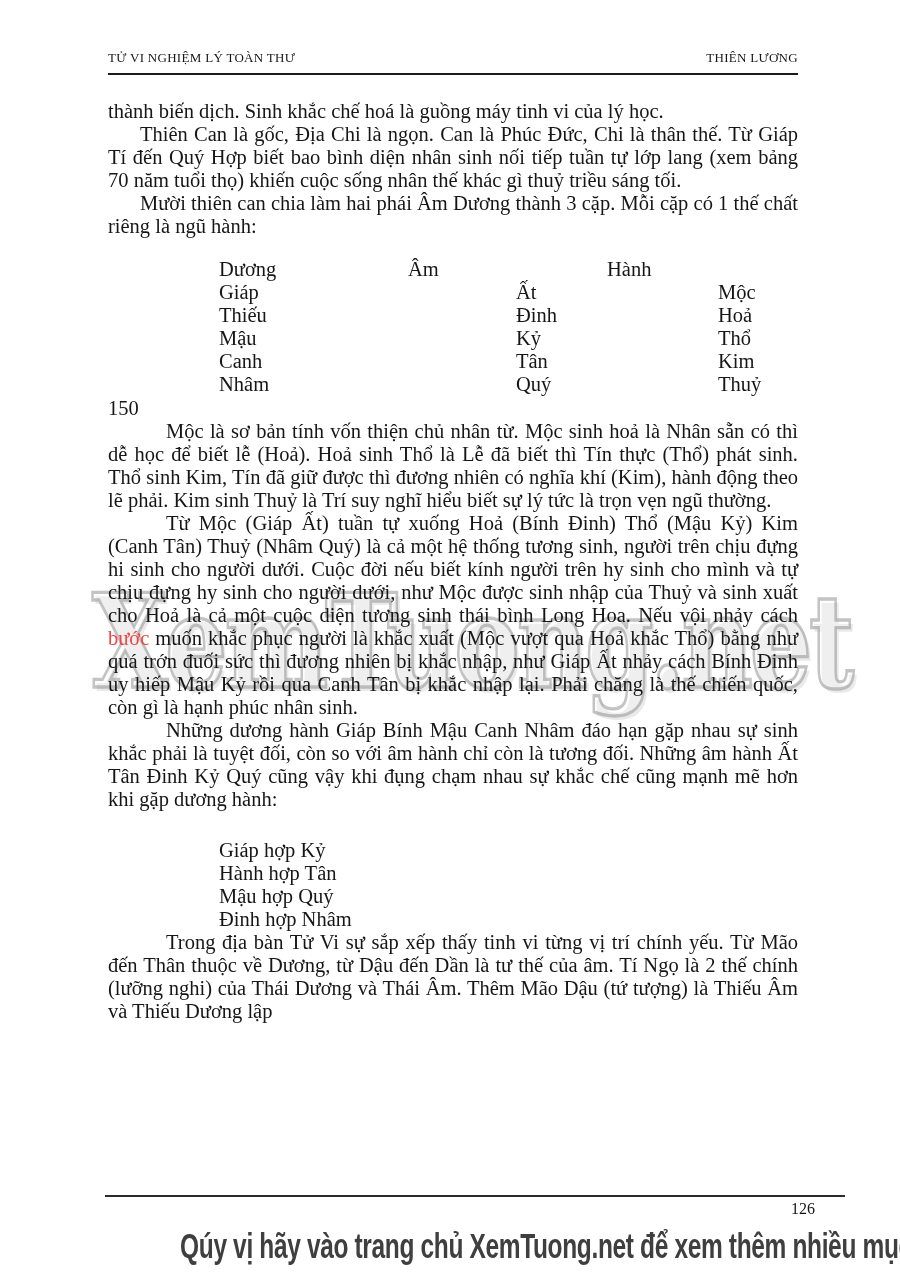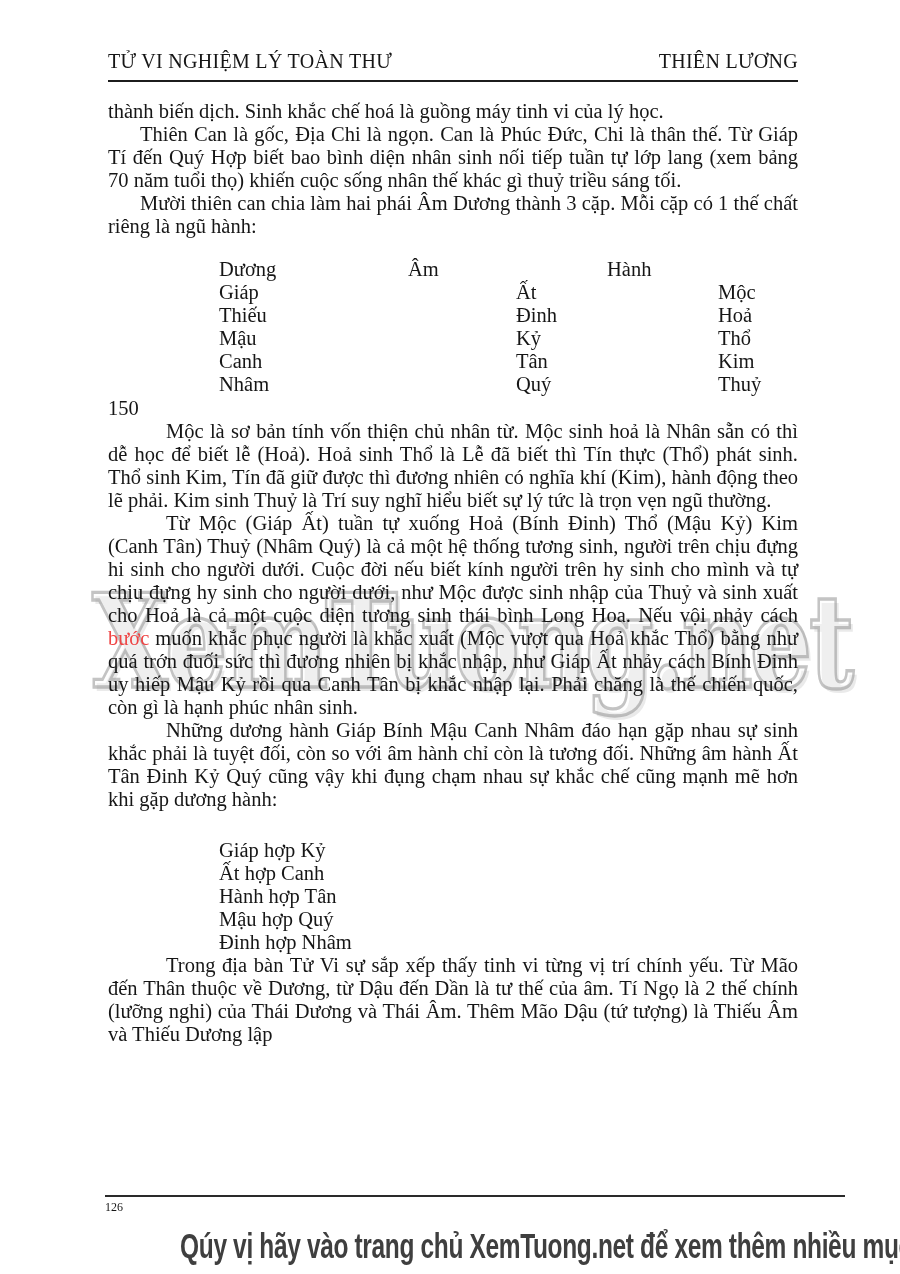--- a/index.html
+++ b/index.html
@@ -3,21 +3,21 @@
 <meta charset="utf-8">
 <style>
   html,body { margin:0; padding:0; background:#ffffff; }
   .page {
     position:relative; width:900px; height:1274px; background:#ffffff;
     overflow:hidden; font-family:"Liberation Serif", serif; color:#161616;
   }
   .header {
     position:absolute; top:50px; left:108px; right:102px; z-index:2;
     display:flex; justify-content:space-between; align-items:flex-end;
-    font-size:20px; letter-spacing:0.3px;
+    font-size:13px; letter-spacing:0.3px;
     border-bottom:2px solid #1c1c1c; padding-bottom:7px;
   }
   .body-text {
     position:absolute; top:100px; left:108px; right:102px; z-index:2;
     font-size:20.5px; line-height:23px; text-align:justify;
   }
   .body-text p { margin:0; }
   .sp      { margin-top:24px; }
   .ind-sm  { text-indent:32px; }
   .ind-lg  { text-indent:58px; }
@@ -38,21 +38,21 @@
     -webkit-text-stroke:2.5px rgba(148,148,148,0.55);
     text-shadow:3px 3px 0 rgba(195,195,195,0.35);
     transform:scaleY(1.32); transform-origin:left top;
   }
   .bottom-rule {
     position:absolute; left:105px; top:1195px; width:740px; height:0;
     border-top:2px solid #2a2a2a; z-index:2;
   }
   .page-number {
     position:absolute; left:105px; top:1200px; width:710px; z-index:2;
-    font-size:12px;
+    text-align:right; font-size:16px;
   }
   .footer { position:absolute; left:0; top:1226px; width:900px; text-align:center; z-index:2; }
   .footer-inner {
     display:inline-block; white-space:nowrap;
     font-family:"Liberation Sans", sans-serif; font-weight:bold;
     font-size:35px; letter-spacing:-0.5px; color:#3f3f3f;
     transform:scaleX(0.70); transform-origin:center top;
   }
 </style>
 </head>
@@ -104,21 +104,20 @@
     <p class="page-marker">150</p>
 
     <p class="sp ind-lg">Mộc là sơ bản tính vốn thiện chủ nhân từ. Mộc sinh hoả là Nhân sẵn có thì dễ học để biết lễ (Hoả). Hoả sinh Thổ là Lễ đã biết thì Tín thực (Thổ) phát sinh. Thổ sinh Kim, Tín đã giữ được thì đương nhiên có nghĩa khí (Kim), hành động theo lẽ phải. Kim sinh Thuỷ là Trí suy nghĩ hiểu biết sự lý tức là trọn vẹn ngũ thường.</p>
 
     <p class="sp ind-lg"><span>Từ Mộc (Giáp Ất) tuần tự xuống Hoả (Bính Đinh) Thổ (Mậu Kỷ) Kim (Canh Tân) Thuỷ (Nhâm Quý) là cả một hệ thống tương sinh, người trên chịu đựng hi sinh cho người dưới. Cuộc đời nếu biết kính người trên hy sinh cho mình và tự chịu đựng hy sinh cho người dưới, như Mộc được sinh nhập của Thuỷ và sinh xuất cho Hoả là cả một cuộc diện tương sinh thái bình Long Hoa. Nếu vội nhảy cách </span><span class="red-word">bước</span><span> muốn khắc phục người là khắc xuất (Mộc vượt qua Hoả khắc Thổ) bằng như quá trớn đuối sức thì đương nhiên bị khắc nhập, như Giáp Ất nhảy cách Bính Đinh uy hiếp Mậu Kỷ rồi qua Canh Tân bị khắc nhập lại. Phải chăng là thế chiến quốc, còn gì là hạnh phúc nhân sinh.</span></p>
 
     <p class="sp ind-lg">Những dương hành Giáp Bính Mậu Canh Nhâm đáo hạn gặp nhau sự sinh khắc phải là tuyệt đối, còn so với âm hành chỉ còn là tương đối. Những âm hành Ất Tân Đinh Kỷ Quý cũng vậy khi đụng chạm nhau sự khắc chế cũng mạnh mẽ hơn khi gặp dương hành:</p>
 
     <div class="harmony">
       <div>Giáp hợp Kỷ</div>
-      <div>Ất hợp Canh</div>
       <div>Hành hợp Tân</div>
       <div>Mậu hợp Quý</div>
       <div>Đinh hợp Nhâm</div>
     </div>
 
     <p class="para7 ind-lg">Trong địa bàn Tử Vi sự sắp xếp thấy tinh vi từng vị trí chính yếu. Từ Mão đến Thân thuộc về Dương, từ Dậu đến Dần là tư thế của âm. Tí Ngọ là 2 thế chính (lưỡng nghi) của Thái Dương và Thái Âm. Thêm Mão Dậu (tứ tượng) là Thiếu Âm và Thiếu Dương lập</p>
 
   </div>
 
   <div class="bottom-rule"></div>

